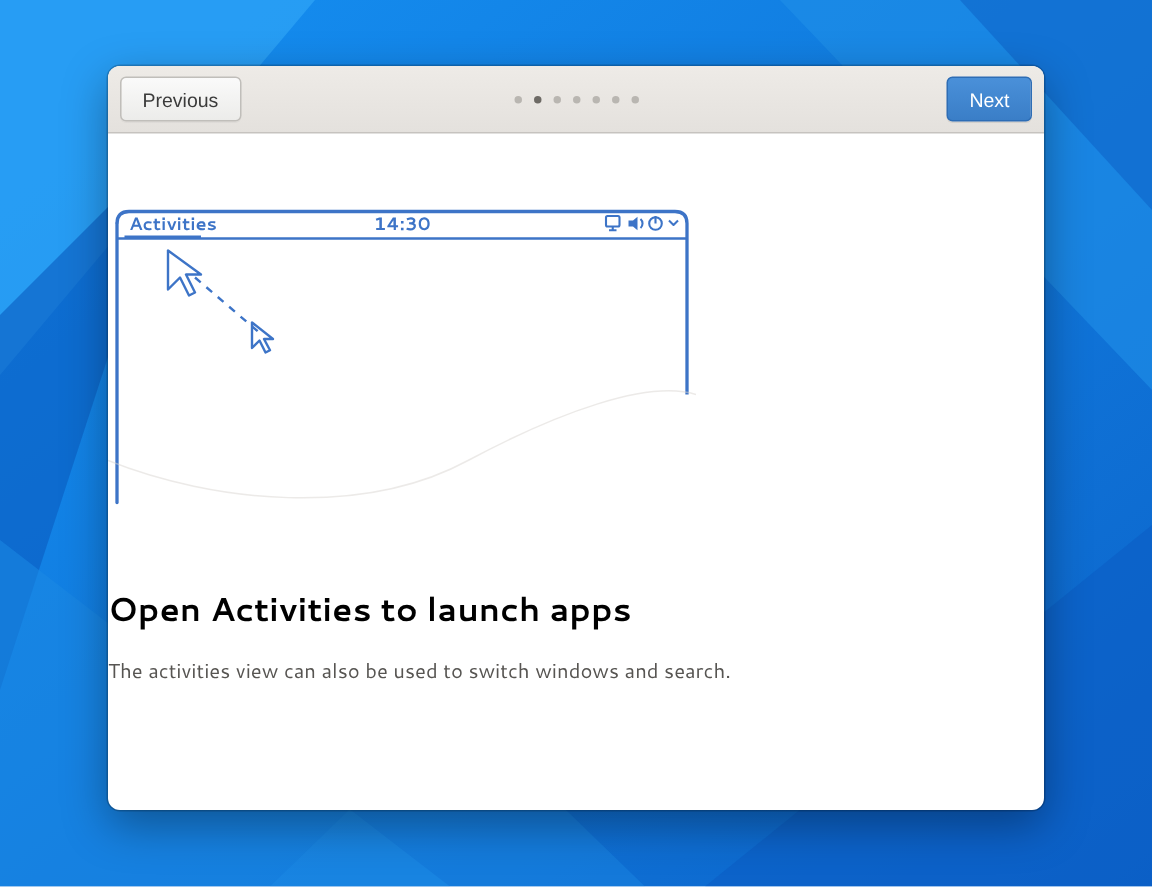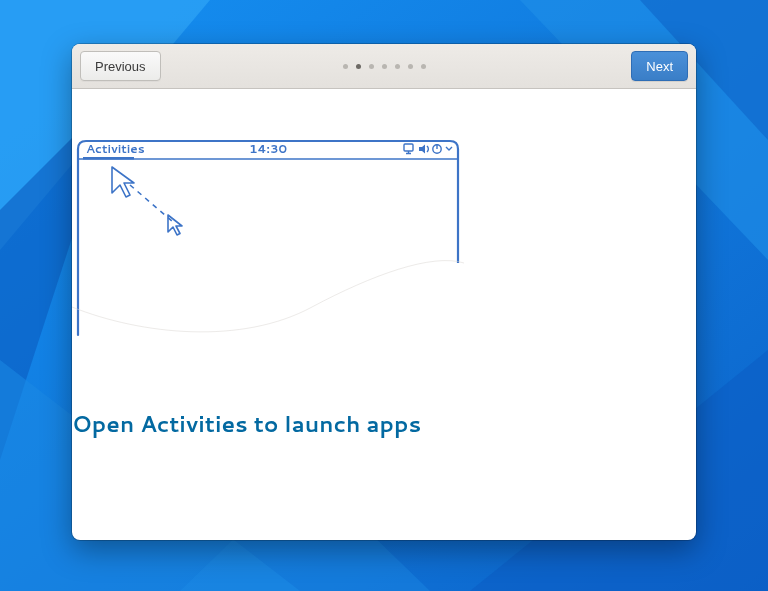--- a/index.html
+++ b/index.html
@@ -99,24 +99,24 @@
 
   .illustration-wrap {
     width: 392px;
     height: 212px;
     margin-top: 46px;
     position: relative;
   }
   .illustration-wrap svg { display:block; }
 
   .heading {
-    margin-top: 61px;
+    margin-top: 44px;
     font-size: 22px;
     font-weight: 700;
-    color: #0369a1;
+    color: #000000;
   }
   .subheading {
     margin-top: 16px;
     font-size: 13.5px;
     color: #575552;
   }
 
   .spacer { flex:1; }
 </style>
 </head>
@@ -216,16 +216,17 @@
             <path d="M 96 80 L 96 97 L 101 92 L 105 100 L 108 98.5 L 104 91 L 110 91 Z" stroke-linejoin="round"></path>
           </g>
 
           <path d="M 0 172
                    C 70 200, 170 210, 240 172
                    C 300 140, 360 118, 392 128" fill="none" stroke="#d9d6d2" stroke-width="1" opacity="0.5"></path>
         </svg>
       </div>
 
       <div class="heading">Open Activities to launch apps</div>
+      <div class="subheading">The activities view can also be used to switch windows and search.</div>
 
     </div>
   </div>
 </div>
 
 </body></html>

